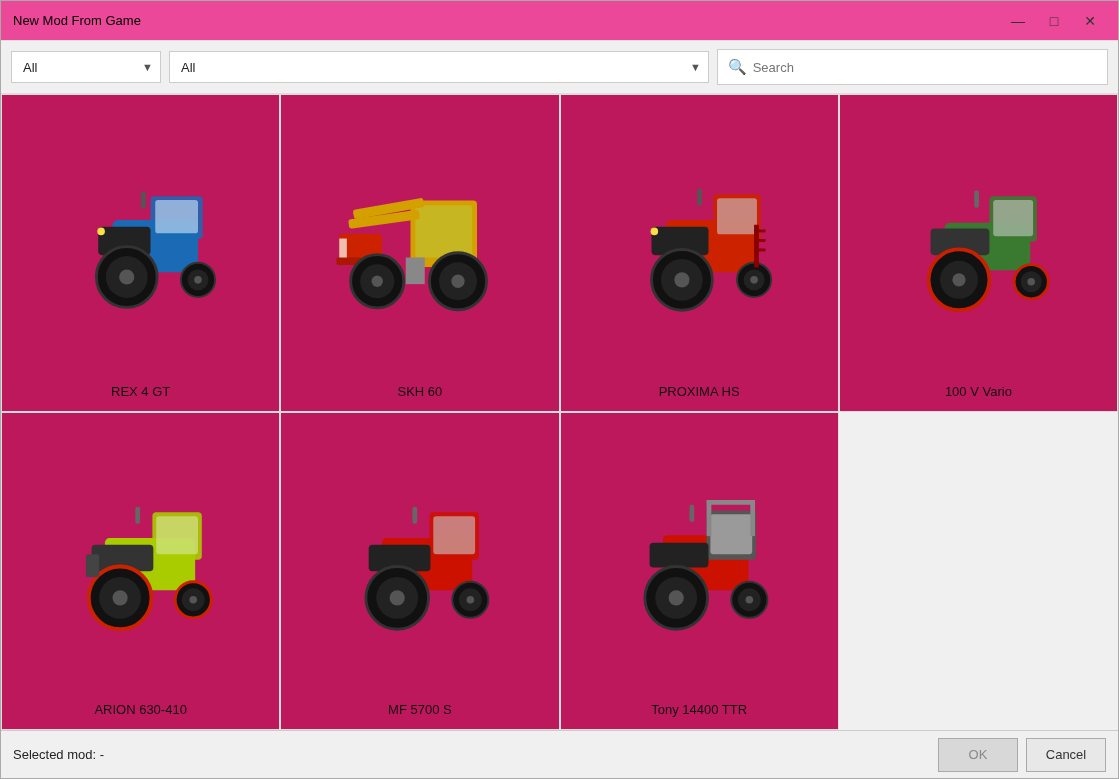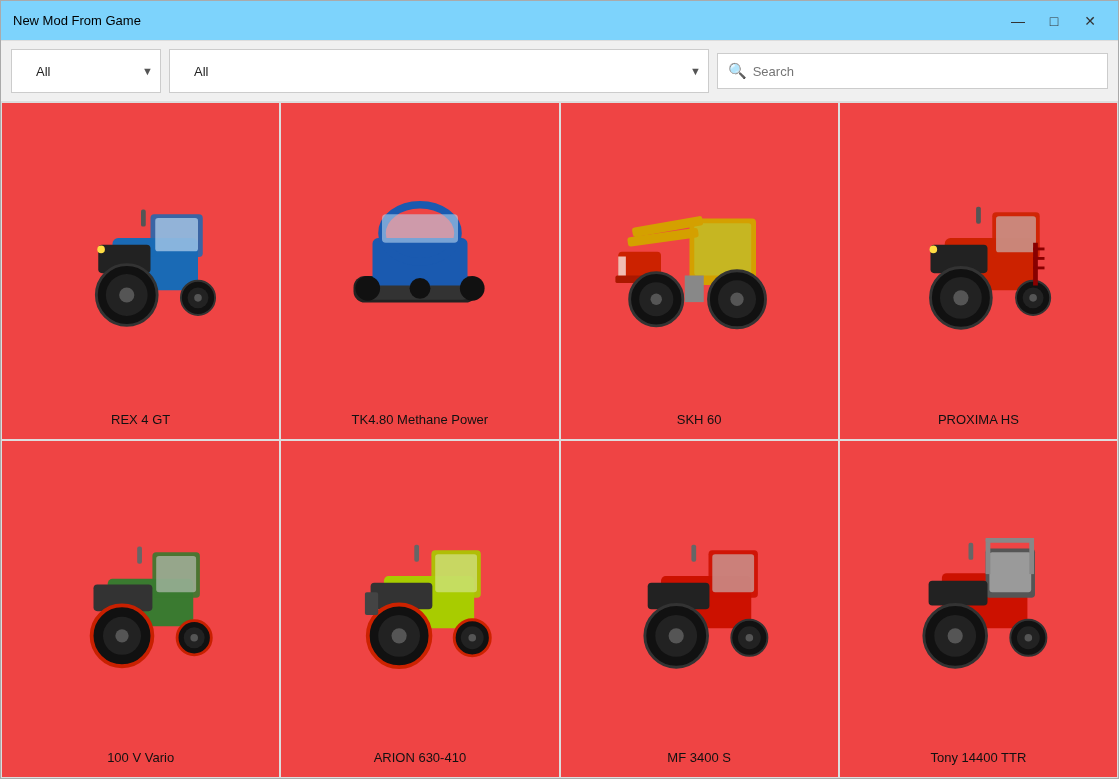--- a/index.html
+++ b/index.html
@@ -16,21 +16,21 @@
     .window {
       width: 1119px;
       height: 779px;
       background: #f0f0f0;
       border: 1px solid #aaa;
       display: flex;
       flex-direction: column;
       box-shadow: 2px 2px 10px rgba(0,0,0,0.3);
     }
     .title-bar {
-      background: #7dd3fc;
+      background: #ec4899;
       display: flex;
       align-items: center;
       justify-content: space-between;
       padding: 12px 12px;
       height: 40px;
       border-bottom: 1px solid #ddd;
       flex-shrink: 0;
     }
     .title-bar-title {
       font-size: 13px;
@@ -65,26 +65,26 @@
     .dropdown-wrapper {
       position: relative;
       display: flex;
       align-items: center;
     }
     .dropdown {
       appearance: none;
       -webkit-appearance: none;
       background: #fff;
       border: 1px solid #ccc;
-      padding: 6px 28px 6px 24px;
+      padding: 6px 28px 6px 11px;
       font-size: 13px;
       cursor: pointer;
       color: #222;
       outline: none;
-      height: 44px;
+      height: 32px;
     }
     .dropdown-arrow {
       position: absolute;
       right: 8px;
       pointer-events: none;
       font-size: 11px;
       color: #555;
     }
     .dropdown-first { width: 150px; }
     .dropdown-second { width: 540px; }
@@ -125,21 +125,21 @@
     }
     .grid-area::-webkit-scrollbar-track {
       background: #f0f0f0;
     }
     .grid-area::-webkit-scrollbar-thumb {
       background: #c0c0c0;
       border: 2px solid #f0f0f0;
     }
     .grid-item {
       border: 1px solid #ddd;
-      background: #ef4444;
+      background: #be185d;
       display: flex;
       flex-direction: column;
       align-items: center;
       justify-content: flex-start;
       padding: 10px 8px 12px;
       cursor: pointer;
       min-height: 290px;
     }
     .vehicle-image-area {
       flex: 1;
@@ -244,39 +244,20 @@
       <circle cx="160" cy="118" r="18" fill="#111" stroke="#333" stroke-width="2"></circle>
       <circle cx="160" cy="118" r="11" fill="#222"></circle>
       <circle cx="160" cy="118" r="4" fill="#555"></circle>
 
       <rect x="100" y="25" width="5" height="18" rx="2" fill="#555"></rect>
 
       <circle cx="58" cy="67" r="4" fill="#ffdd44"></circle>
     </svg>
         </div>
         <div class="vehicle-label">REX 4 GT</div>
-      </div>
-      <div class="grid-item">
-        <div class="vehicle-image-area">
-          <svg viewBox="0 0 200 150" width="190" height="150">
-
-      <rect x="30" y="95" width="130" height="28" rx="12" fill="#222"></rect>
-      <rect x="35" y="98" width="120" height="22" rx="10" fill="#333"></rect>
-
-      <rect x="50" y="55" width="100" height="50" rx="6" fill="#1a5ab0"></rect>
-
-      <ellipse cx="100" cy="50" rx="40" ry="30" fill="none" stroke="#1a5ab0" stroke-width="8"></ellipse>
-      <rect x="60" y="30" width="80" height="30" rx="4" fill="#b8d4ee" opacity="0.6"></rect>
-
-      <circle cx="45" cy="108" r="13" fill="#111"></circle>
-      <circle cx="155" cy="108" r="13" fill="#111"></circle>
-      <circle cx="100" cy="108" r="11" fill="#111"></circle>
-    </svg>
-        </div>
-        <div class="vehicle-label">TK4.80 Methane Power</div>
       </div>
       <div class="grid-item">
         <div class="vehicle-image-area">
           <svg viewBox="0 0 200 160" width="190" height="155">
 
       <rect x="90" y="40" width="70" height="70" rx="4" fill="#d4a000"></rect>
       <rect x="95" y="45" width="60" height="55" rx="3" fill="#b8cc44" opacity="0.5"></rect>
 
       <rect x="30" y="50" width="75" height="10" rx="3" fill="#d4a000" transform="rotate(-10,30,55)"></rect>
       <rect x="25" y="60" width="75" height="10" rx="3" fill="#d4a000" transform="rotate(-8,25,65)"></rect>
@@ -370,21 +351,21 @@
       <rect x="46" y="62" width="65" height="28" rx="4" fill="#222"></rect>
       <circle cx="76" cy="118" r="33" fill="#111" stroke="#333" stroke-width="3"></circle>
       <circle cx="76" cy="118" r="22" fill="#222"></circle>
       <circle cx="76" cy="118" r="8" fill="#555"></circle>
       <circle cx="153" cy="120" r="19" fill="#111" stroke="#333" stroke-width="2"></circle>
       <circle cx="153" cy="120" r="12" fill="#222"></circle>
       <circle cx="153" cy="120" r="4" fill="#555"></circle>
       <rect x="92" y="22" width="5" height="18" rx="2" fill="#666"></rect>
     </svg>
         </div>
-        <div class="vehicle-label">MF 3400 S</div>
+        <div class="vehicle-label">MF 5700 S</div>
       </div>
       <div class="grid-item">
         <div class="vehicle-image-area">
           <svg viewBox="0 0 200 150" width="190" height="150">
       <rect x="62" y="52" width="90" height="58" rx="5" fill="#cc1100"></rect>
       <rect x="108" y="26" width="52" height="52" rx="4" fill="#555"></rect>
       <rect x="112" y="30" width="44" height="42" rx="3" fill="#c8c8c8" opacity="0.6"></rect>
 
       <rect x="108" y="15" width="5" height="38" fill="#888"></rect>
       <rect x="154" y="15" width="5" height="38" fill="#888"></rect>
@@ -396,13 +377,22 @@
       <circle cx="153" cy="120" r="19" fill="#111" stroke="#333" stroke-width="2"></circle>
       <circle cx="153" cy="120" r="12" fill="#222"></circle>
       <circle cx="153" cy="120" r="4" fill="#555"></circle>
       <rect x="90" y="20" width="5" height="18" rx="2" fill="#666"></rect>
     </svg>
         </div>
         <div class="vehicle-label">Tony 14400 TTR</div>
       </div>
     </div>
 
+  <div class="status-bar">
+    <div class="selected-mod-text">
+      <span>Selected mod:</span><span> -</span>
+    </div>
+    <div class="status-buttons">
+      <button class="btn btn-ok">OK</button>
+      <button class="btn btn-cancel">Cancel</button>
+    </div>
+  </div>
 </div>
 
 </body></html>

